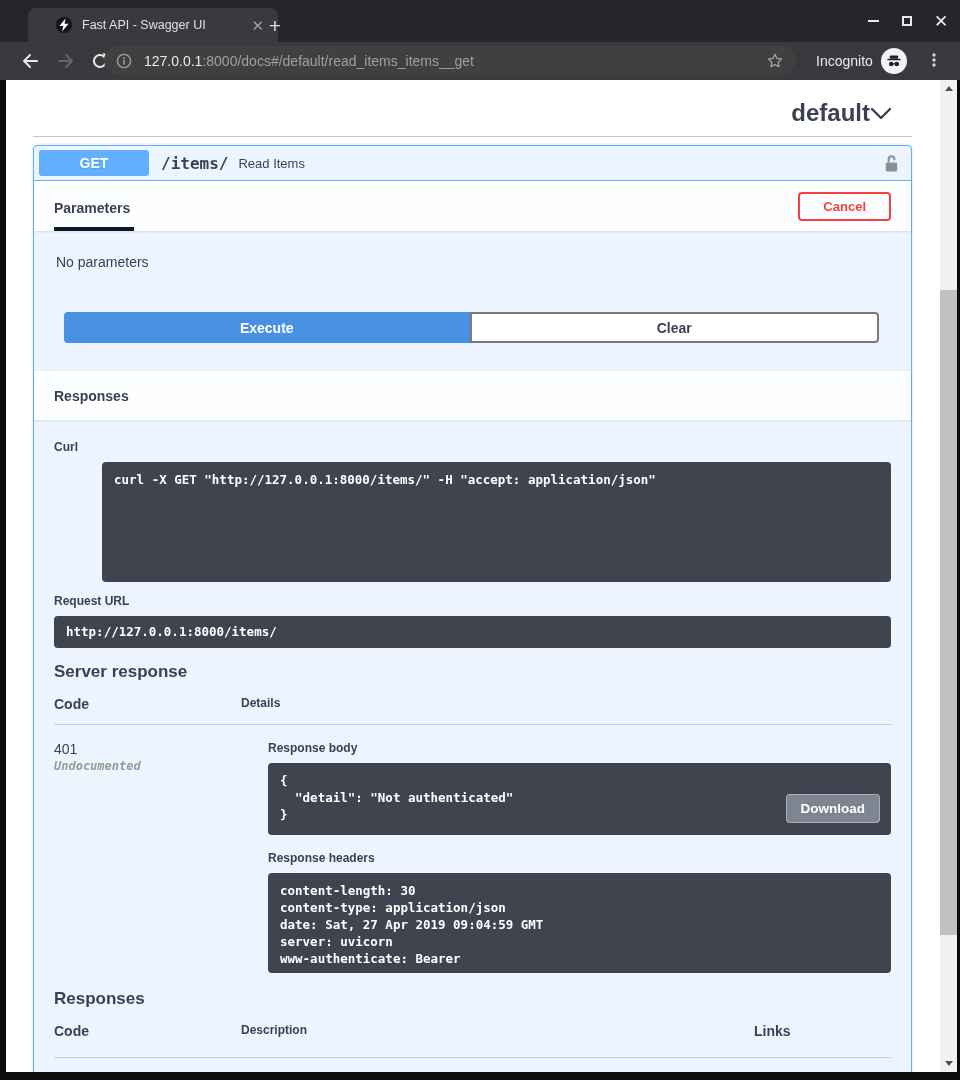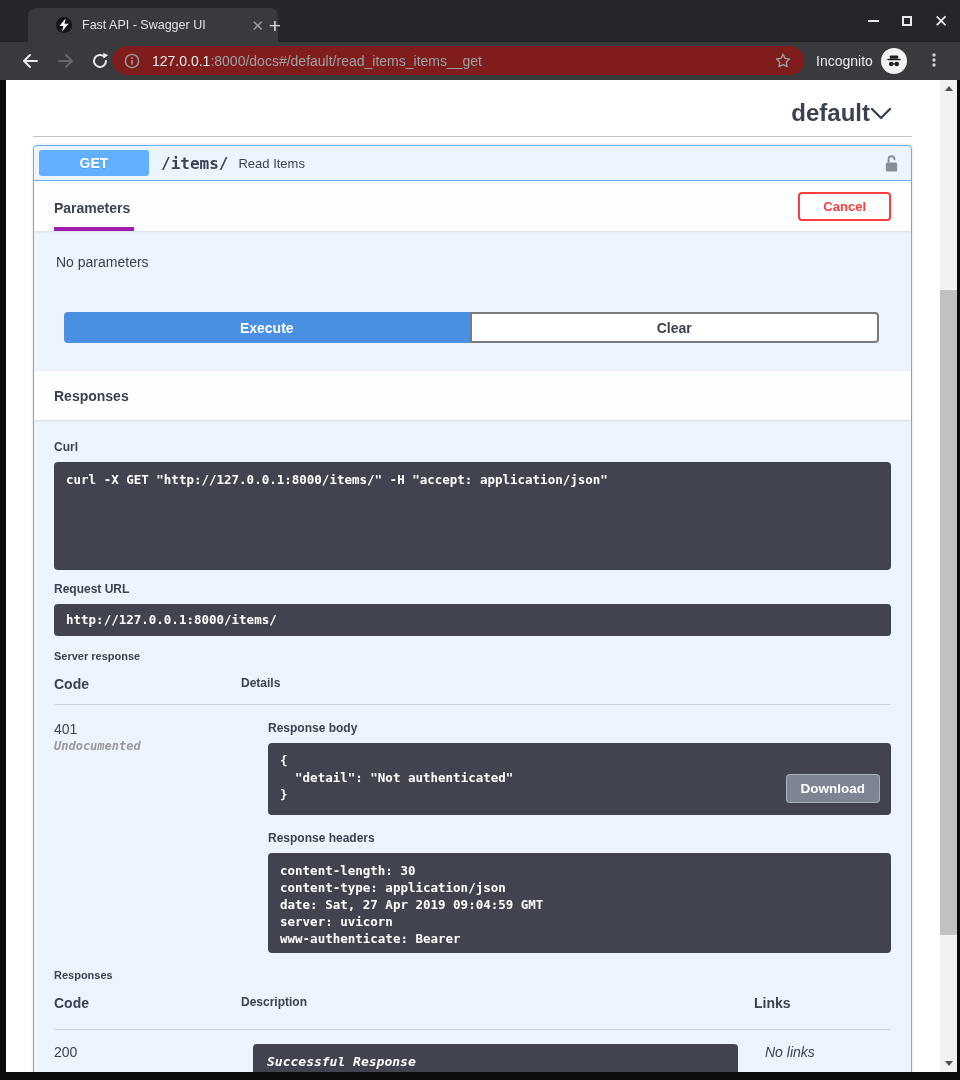--- a/index.html
+++ b/index.html
@@ -13,21 +13,21 @@
   .tab-close { color:#9aa0a6; font-size:15px; line-height:1; cursor:default; padding:2px 4px; }
   .newtab-btn { position:absolute; left:262px; top:13px; width:26px; height:26px; color:#d7d9dc; font-size:21px; text-align:center; line-height:25px; border-radius:50%; }
   .win-controls { position:absolute; right:8px; top:10px; display:flex; gap:12px; }
   .win-btn { width:22px; height:22px; display:flex; align-items:center; justify-content:center; }
   .glyph-min { width:11px; height:2px; background:#e8eaed; }
   .glyph-max { width:10px; height:10px; border:2px solid #e8eaed; }
   .glyph-close { color:#e8eaed; font-size:17px; line-height:1; }
 
   .toolbar { position:absolute; left:0; top:42px; width:960px; height:38px; background:#393a3e; }
   .nav-icon { position:absolute; top:7px; width:24px; height:24px; display:flex; align-items:center; justify-content:center; border-radius:50%; }
-  .urlbar { position:absolute; left:112px; top:46px; width:692px; height:29px; background:#7f1d1d; border-radius:15px; display:flex; align-items:center; padding:0 12px; }
+  .urlbar { position:absolute; left:104px; top:46px; width:692px; height:29px; background:#404040; border-radius:15px; display:flex; align-items:center; padding:0 12px; }
   .url-text { font-size:14px; margin-left:12px; flex:1; white-space:nowrap; overflow:hidden; }
   .url-host { color:#e8eaed; }
   .url-rest { color:#9aa0a6; }
   .incognito-wrap { position:absolute; left:816px; top:46px; height:29px; display:flex; align-items:center; gap:8px; }
   .incognito-label { color:#e8eaed; font-size:14px; }
   .incog-badge { width:26px; height:26px; border-radius:50%; background:#f1f3f4; display:flex; align-items:center; justify-content:center; }
   .menu-dots { position:absolute; left:922px; top:48px; width:24px; height:24px; display:flex; align-items:center; justify-content:center; }
 
   
   .viewport { position:absolute; left:6px; top:80px; width:951px; height:992px; background:#ffffff; overflow:hidden; }
@@ -45,36 +45,36 @@
   .tag-title { font-size:24px; font-weight:bold; color:#3b4151; }
   .tag-divider { margin:9px 28px 0 27px; border-bottom:1px solid rgba(59,65,81,.3); }
 
   .opblock { margin:8px 28px 0 27px; min-height:1200px; border:1px solid #61affe; border-radius:4px; background:rgba(97,175,254,.12); box-shadow:0 0 3px rgba(0,0,0,.15); }
   .op-header { height:35px; display:flex; align-items:center; padding:0 12px 0 5px; border-bottom:1px solid #61affe; }
   .method-badge { width:110px; height:26px; background:#61affe; color:#fff; font-weight:bold; font-size:14px; border-radius:3px; display:flex; align-items:center; justify-content:center; text-shadow:0 1px 0 rgba(0,0,0,.1); }
   .op-path { font-family:"DejaVu Sans Mono", monospace; font-weight:bold; font-size:16px; color:#3b4151; margin-left:12px; }
   .op-summary { font-size:13px; color:#3b4151; margin-left:10px; flex:1; }
 
   .op-section-header { background:rgba(255,255,255,.85); box-shadow:0 1px 2px rgba(0,0,0,.1); height:50px; display:flex; justify-content:space-between; align-items:center; padding:0 20px; }
-  .params-tab { font-size:14px; font-weight:bold; color:#3b4151; align-self:flex-end; padding:0 4px 11px 0; border-bottom:4px solid #a21caf; }
+  .params-tab { font-size:14px; font-weight:bold; color:#3b4151; align-self:flex-end; padding:0 4px 11px 0; border-bottom:4px solid #0f172a; }
   .btn-cancel { border:2px solid #f93e3e; color:#f93e3e; background:transparent; font-weight:bold; font-size:13px; padding:5px 23px; border-radius:4px; font-family:inherit; }
 
   .no-params { padding:23px 22px 36px 22px; font-size:14px; }
   .execute-row { display:flex; padding:6px 32px 0 30px; }
   .btn-execute { flex:1; height:31px; background:#4990e2; color:#fff; border:none; font-weight:bold; font-size:14px; border-radius:4px 0 0 4px; font-family:inherit; }
   .btn-clear { flex:1; height:31px; background:#fff; color:#3b4151; border:2px solid #7a7a7a; font-weight:bold; font-size:14px; border-radius:0 4px 4px 0; font-family:inherit; }
 
   .responses-header { margin-top:27px; background:rgba(255,255,255,.9); box-shadow:0 1px 2px rgba(0,0,0,.1); border-top:1px solid rgba(0,0,0,.06); height:50px; display:flex; align-items:center; padding:0 20px; }
   .responses-header-label { font-size:14px; font-weight:bold; color:#3b4151; }
 
   .responses-inner { padding:20px; }
   .block-label { font-size:12px; font-weight:bold; color:#3b4151; margin-bottom:8px; }
-  .block-label-md { font-size:11px; font-weight:bold; color:#3b4151; margin-bottom:14px; }
+  .block-label-md { font-size:17px; font-weight:bold; color:#3b4151; margin-bottom:14px; }
   .codeblock { background:#41444e; border-radius:4px; color:#fff; font-family:"DejaVu Sans Mono", monospace; font-size:12.5px; font-weight:600; line-height:1.35; padding:10px 12px; white-space:pre-wrap; word-break:break-all; }
-  .curl-block { height:108px; margin-bottom:12px; }
+  .curl-block { height:120px; margin-bottom:12px;margin-left:48px; }
   .requrl-block { height:32px; padding:8px 12px; margin-bottom:14px; }
 
   .tbl-head { display:flex; padding-bottom:12px; border-bottom:1px solid rgba(59,65,81,.2); }
   .tbl-head2 { display:flex; padding-bottom:18px; border-bottom:1px solid rgba(59,65,81,.2); }
   .col-code { width:187px; }
   .col-links { width:137px; }
   .col-flex { flex:1; }
   .h-code { font-size:14px; font-weight:bold; }
   .h-small { font-size:12px; font-weight:bold; }
   .tbl-row { display:flex; padding-top:16px;gap:27px; }

